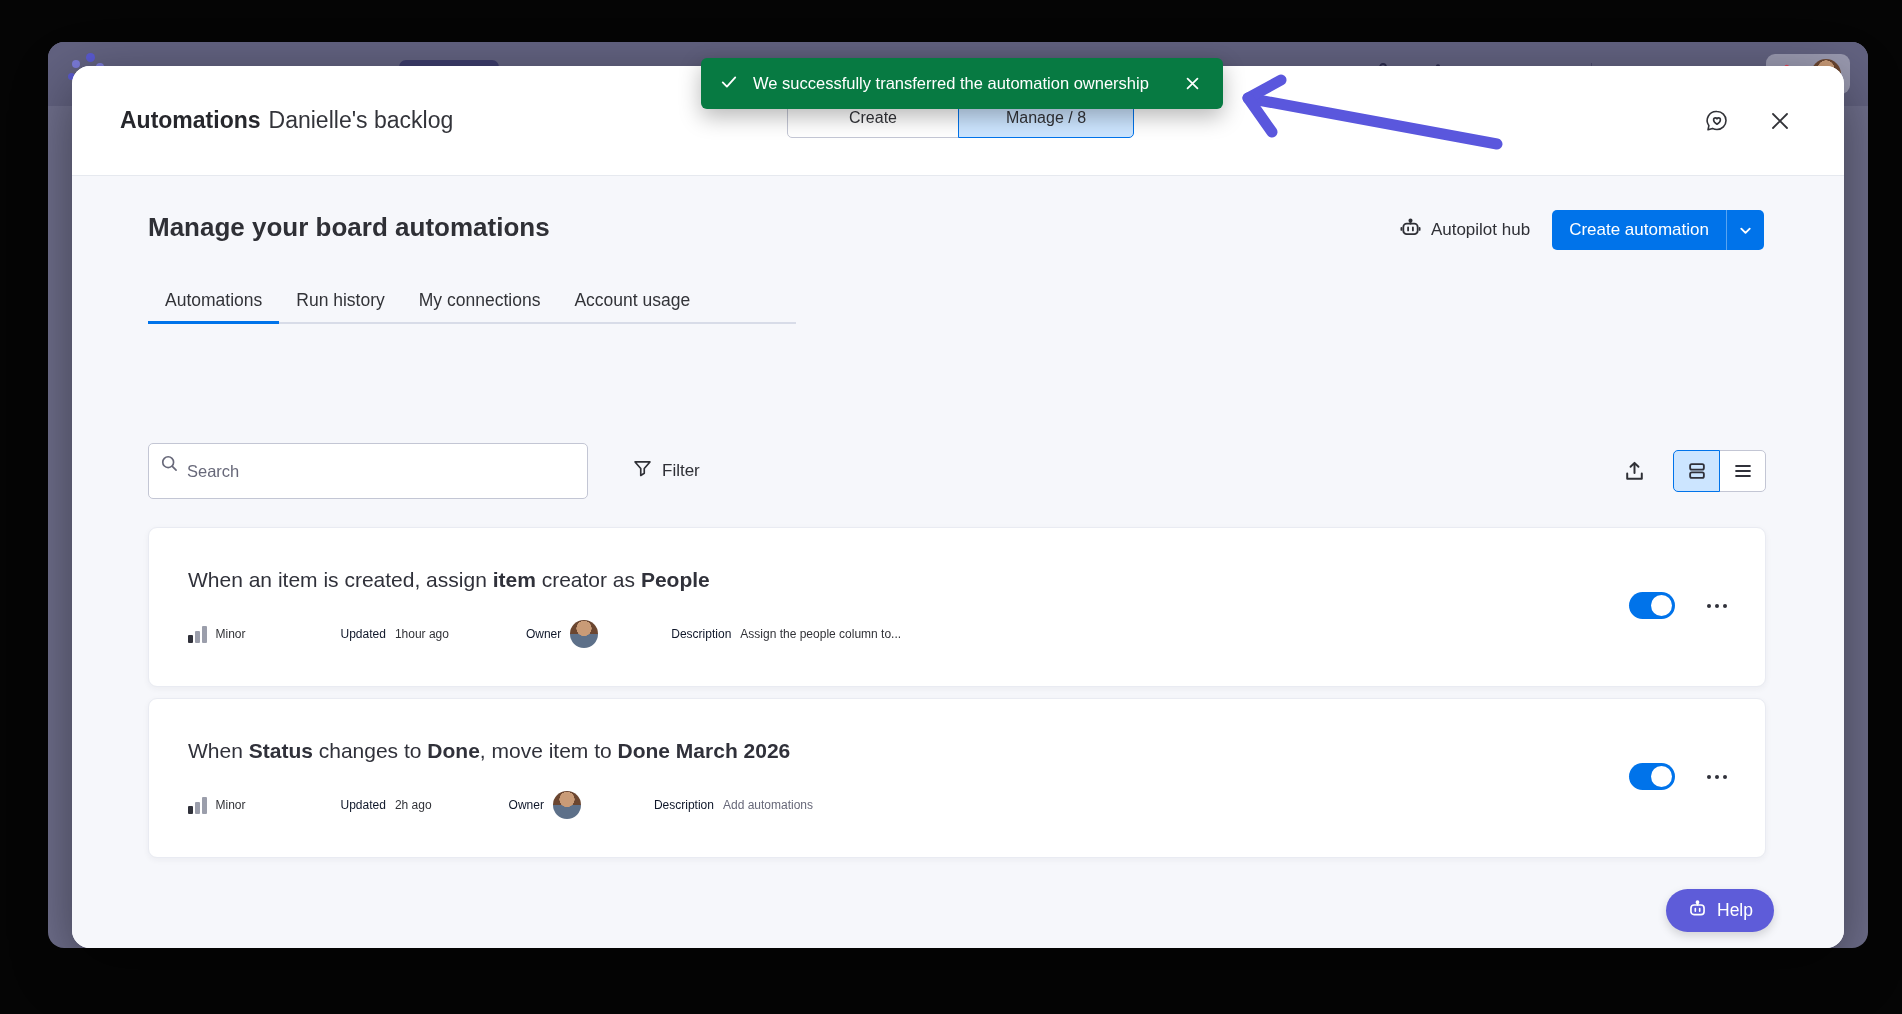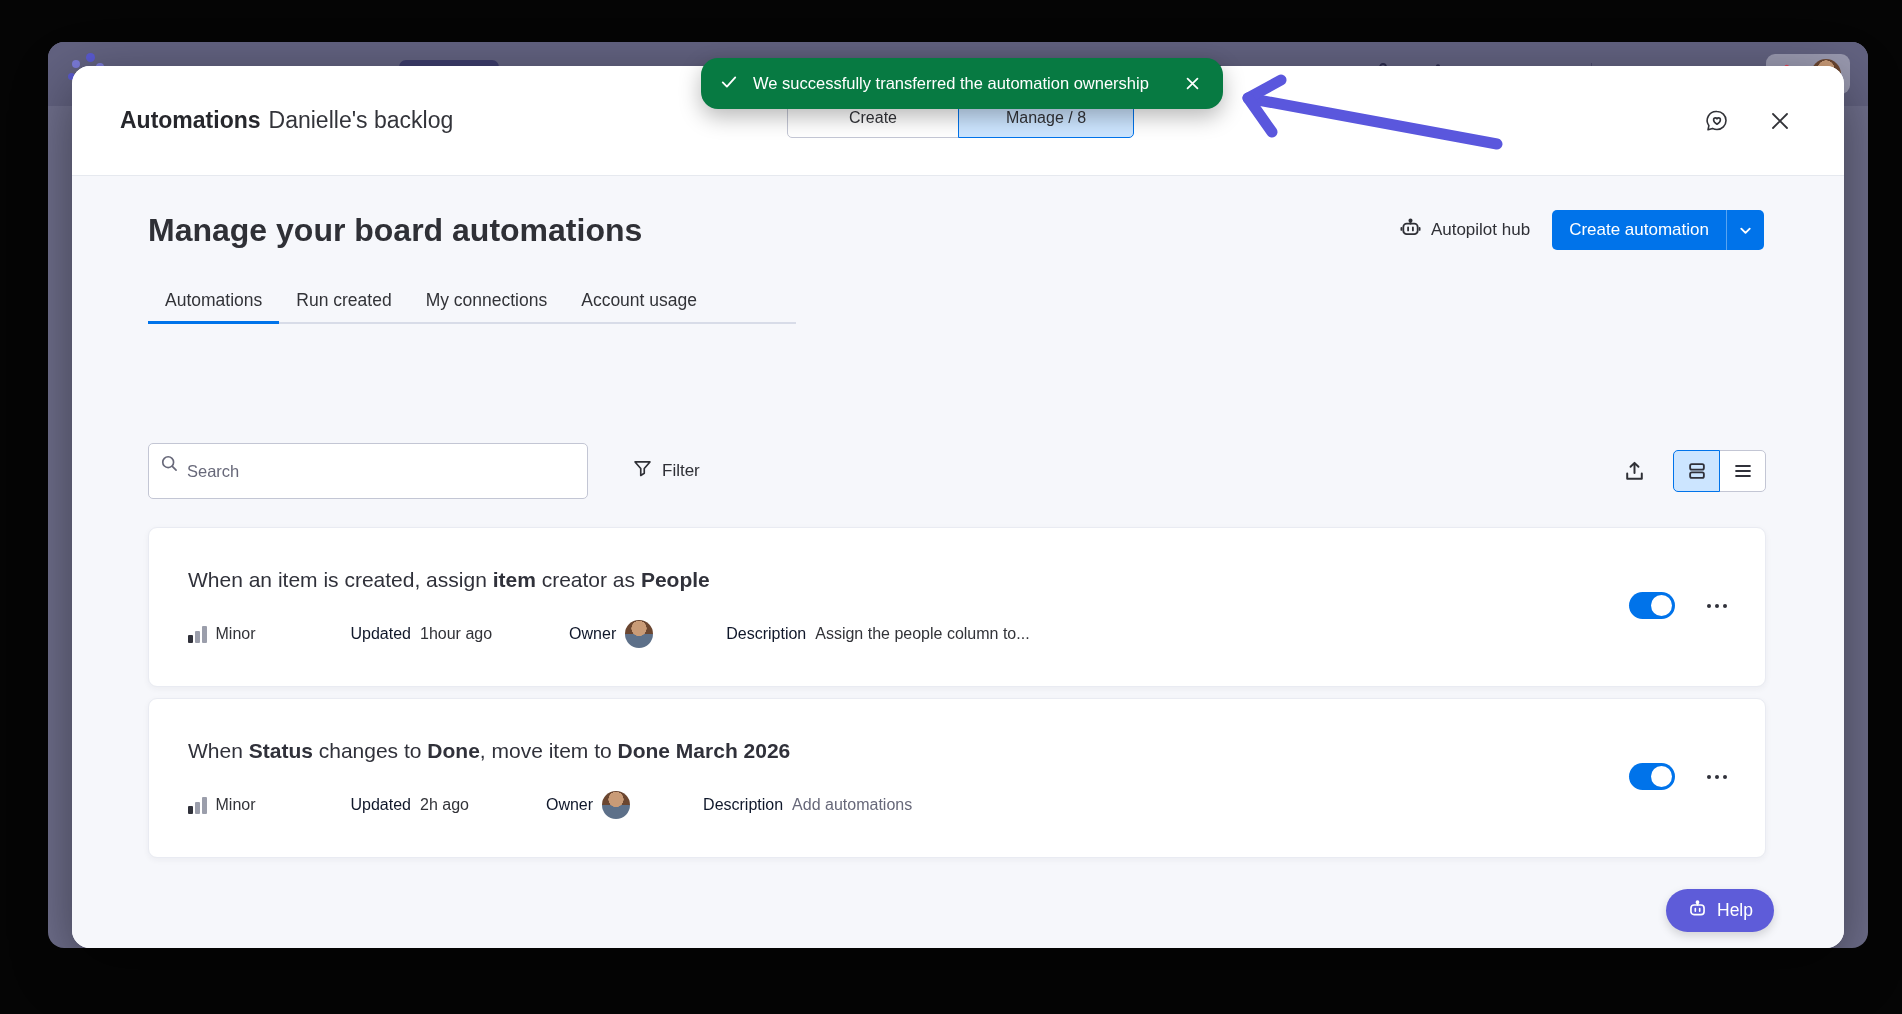--- a/index.html
+++ b/index.html
@@ -46,21 +46,21 @@
     font-size:16px;color:#323338;background:#fff;border:1px solid #c3c6d4;cursor:pointer;}
   .mode-btn:first-child{border-radius:5px 0 0 5px;}
   .mode-btn:last-child{border-radius:0 5px 5px 0;margin-left:-1px;min-width:176px;}
   .mode-btn.active{background:#cce5ff;border-color:#0073ea;position:relative;z-index:1;}
   .header-actions{margin-left:auto;display:flex;align-items:center;gap:30px;}
   .icon-btn{background:none;border:none;padding:4px;cursor:pointer;display:flex;}
 
   .modal-body{position:absolute;left:0;top:110px;right:0;bottom:0;background:#f6f7fb;
     border-radius:0 0 18px 18px;}
 
-  .page-heading{position:absolute;left:76px;top:146px;font-size:32px;font-weight:600;color:#2f3036;}
+  .page-heading{position:absolute;left:76px;top:146px;font-size:26px;font-weight:600;color:#2f3036;}
   .head-controls{position:absolute;top:144px;right:80px;display:flex;align-items:center;gap:22px;}
   .autopilot{display:flex;align-items:center;gap:9px;font-size:17px;color:#2f3036;cursor:pointer;}
   .create-btn{display:flex;align-items:stretch;height:40px;background:#0073ea;border:none;
     border-radius:5px;color:#fff;cursor:pointer;padding:0;overflow:hidden;}
   .create-btn .main{display:flex;align-items:center;font-size:17px;padding:0 17px;}
   .create-btn .split{display:flex;align-items:center;justify-content:center;width:38px;
     border-left:1px solid rgba(255,255,255,.35);}
 
   .nav-tabs{position:absolute;left:76px;top:216px;width:648px;display:flex;
     border-bottom:2px solid #d8dce8;}
@@ -84,21 +84,21 @@
   .seg-btn:last-child{border-radius:0 5px 5px 0;margin-left:-1px;}
   .seg-btn.active{background:#cce5ff;border-color:#0073ea;position:relative;z-index:1;}
 
   .cards{position:absolute;left:76px;right:78px;top:461px;}
   .card{position:relative;height:160px;background:#fff;border:1px solid #e9ebf2;border-radius:9px;
     box-shadow:0 2px 6px rgba(40,44,60,.05);margin-bottom:11px;text-align:right;}
   .card + .card{margin-top:0;}
   .card:nth-child(2){margin-top:7px;}
   .card-title{position:absolute;left:39px;top:40px;font-size:21px;color:#30313a;font-weight:400;}
   .card-title b{font-weight:700;}
-  .card-meta{position:absolute;left:39px;top:92px;display:flex;align-items:center;font-size:16px;gap:24px;}
+  .card-meta{position:absolute;left:39px;top:92px;display:flex;align-items:center;font-size:12px;gap:24px;}
   .level{display:flex;align-items:center;gap:9px;color:#323338;}
   .bars{display:flex;align-items:flex-end;gap:2.5px;height:17px;}
   .bars i{width:4.5px;border-radius:1px;background:#9b9eab;}
   .bars i:nth-child(1){height:8px;background:#30313a;}
   .bars i:nth-child(2){height:12px;}
   .bars i:nth-child(3){height:17px;}
   .mgroup{display:flex;align-items:center;gap:9px;}
   .mlabel{color:#0f172a;}
   .mvalue{color:#323338;}
   .mvalue.placeholder{color:#676879;}
@@ -111,21 +111,21 @@
   .toggle .knob{position:absolute;right:3px;top:3px;width:21px;height:21px;border-radius:50%;background:#fff;}
   .dots{display:flex;gap:4px;cursor:pointer;padding:6px 2px;}
   .dots i{width:4px;height:4px;border-radius:50%;background:#30313a;}
 
   .help-pill{position:absolute;right:70px;top:823px;height:43px;display:flex;align-items:center;gap:9px;
     background:#5e5cd9;color:#fff;border:none;border-radius:22px;padding:0 21px;font-size:17.5px;cursor:pointer;
     box-shadow:0 4px 10px rgba(0,0,0,.15);}
 
   
   .toast{position:absolute;left:701px;top:58px;width:522px;height:51px;background:#077a42;
-    border-radius:17px;display:flex;align-items:center;padding:0 18px;z-index:50;
+    border-radius:6px;display:flex;align-items:center;padding:0 18px;z-index:50;
     box-shadow:0 8px 22px rgba(0,0,0,.28);}
   .toast-msg{color:#fff;font-size:16.5px;margin-left:14px;flex:1;white-space:nowrap;}
   .toast-close{background:none;border:none;padding:4px;cursor:pointer;display:flex;}
 
   .arrow-layer{position:absolute;left:0;top:0;width:1902px;height:1014px;z-index:60;pointer-events:none;}
 </style>
 </head>
 <body>
 
 <div class="stage">
@@ -269,21 +269,21 @@
           <svg width="15" height="15" viewBox="0 0 16 16" fill="none" stroke="#fff" stroke-width="2" stroke-linecap="round" stroke-linejoin="round">
               <path d="M3.5 6 8 10.5 12.5 6"></path>
             </svg>
         </span>
       </button>
     </div>
 
     <div class="nav-tabs" id="nav-tabs">
   <div class="nav-tab active"><span>Automations</span></div>
 
-  <div class="nav-tab"><span>Run created</span></div>
+  <div class="nav-tab"><span>Run history</span></div>
 
   <div class="nav-tab"><span>My connections</span></div>
 
   <div class="nav-tab"><span>Account usage</span></div>
 </div>
 
     <div class="toolbar">
       <div class="search-box">
         <span class="mag">
           <svg width="20" height="20" viewBox="0 0 24 24" fill="none" stroke="#676879" stroke-width="2" stroke-linecap="round">

